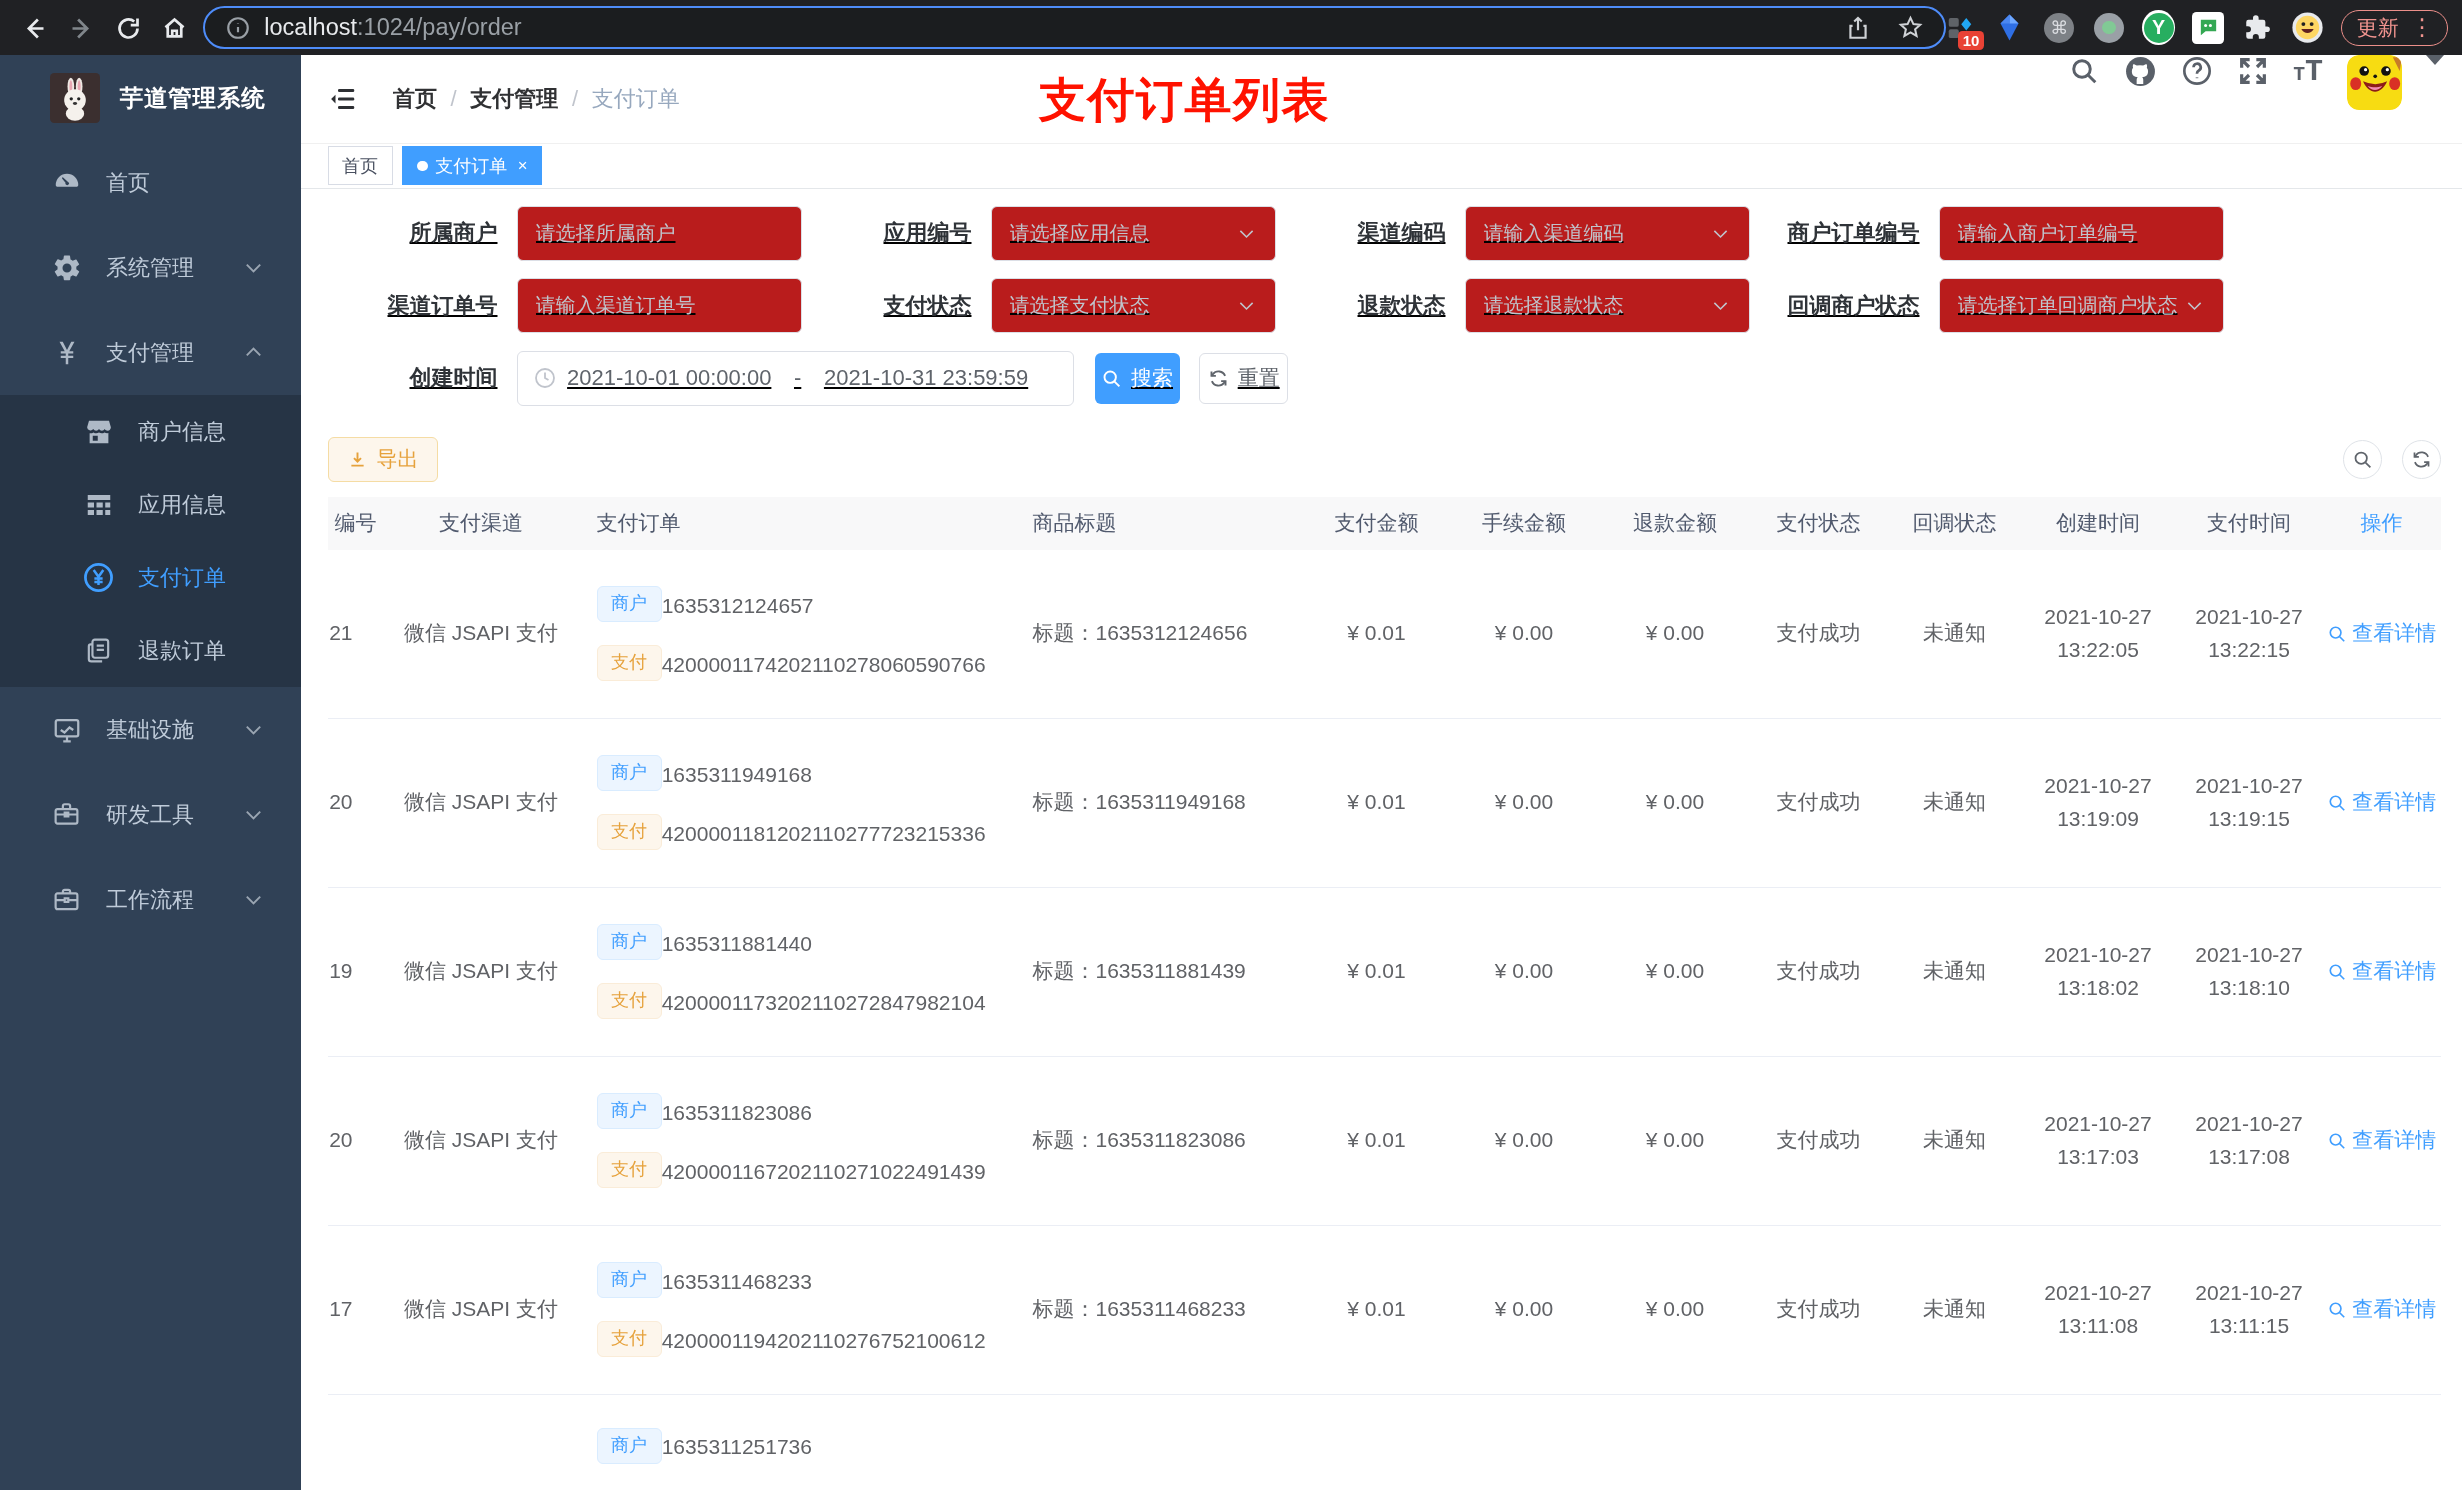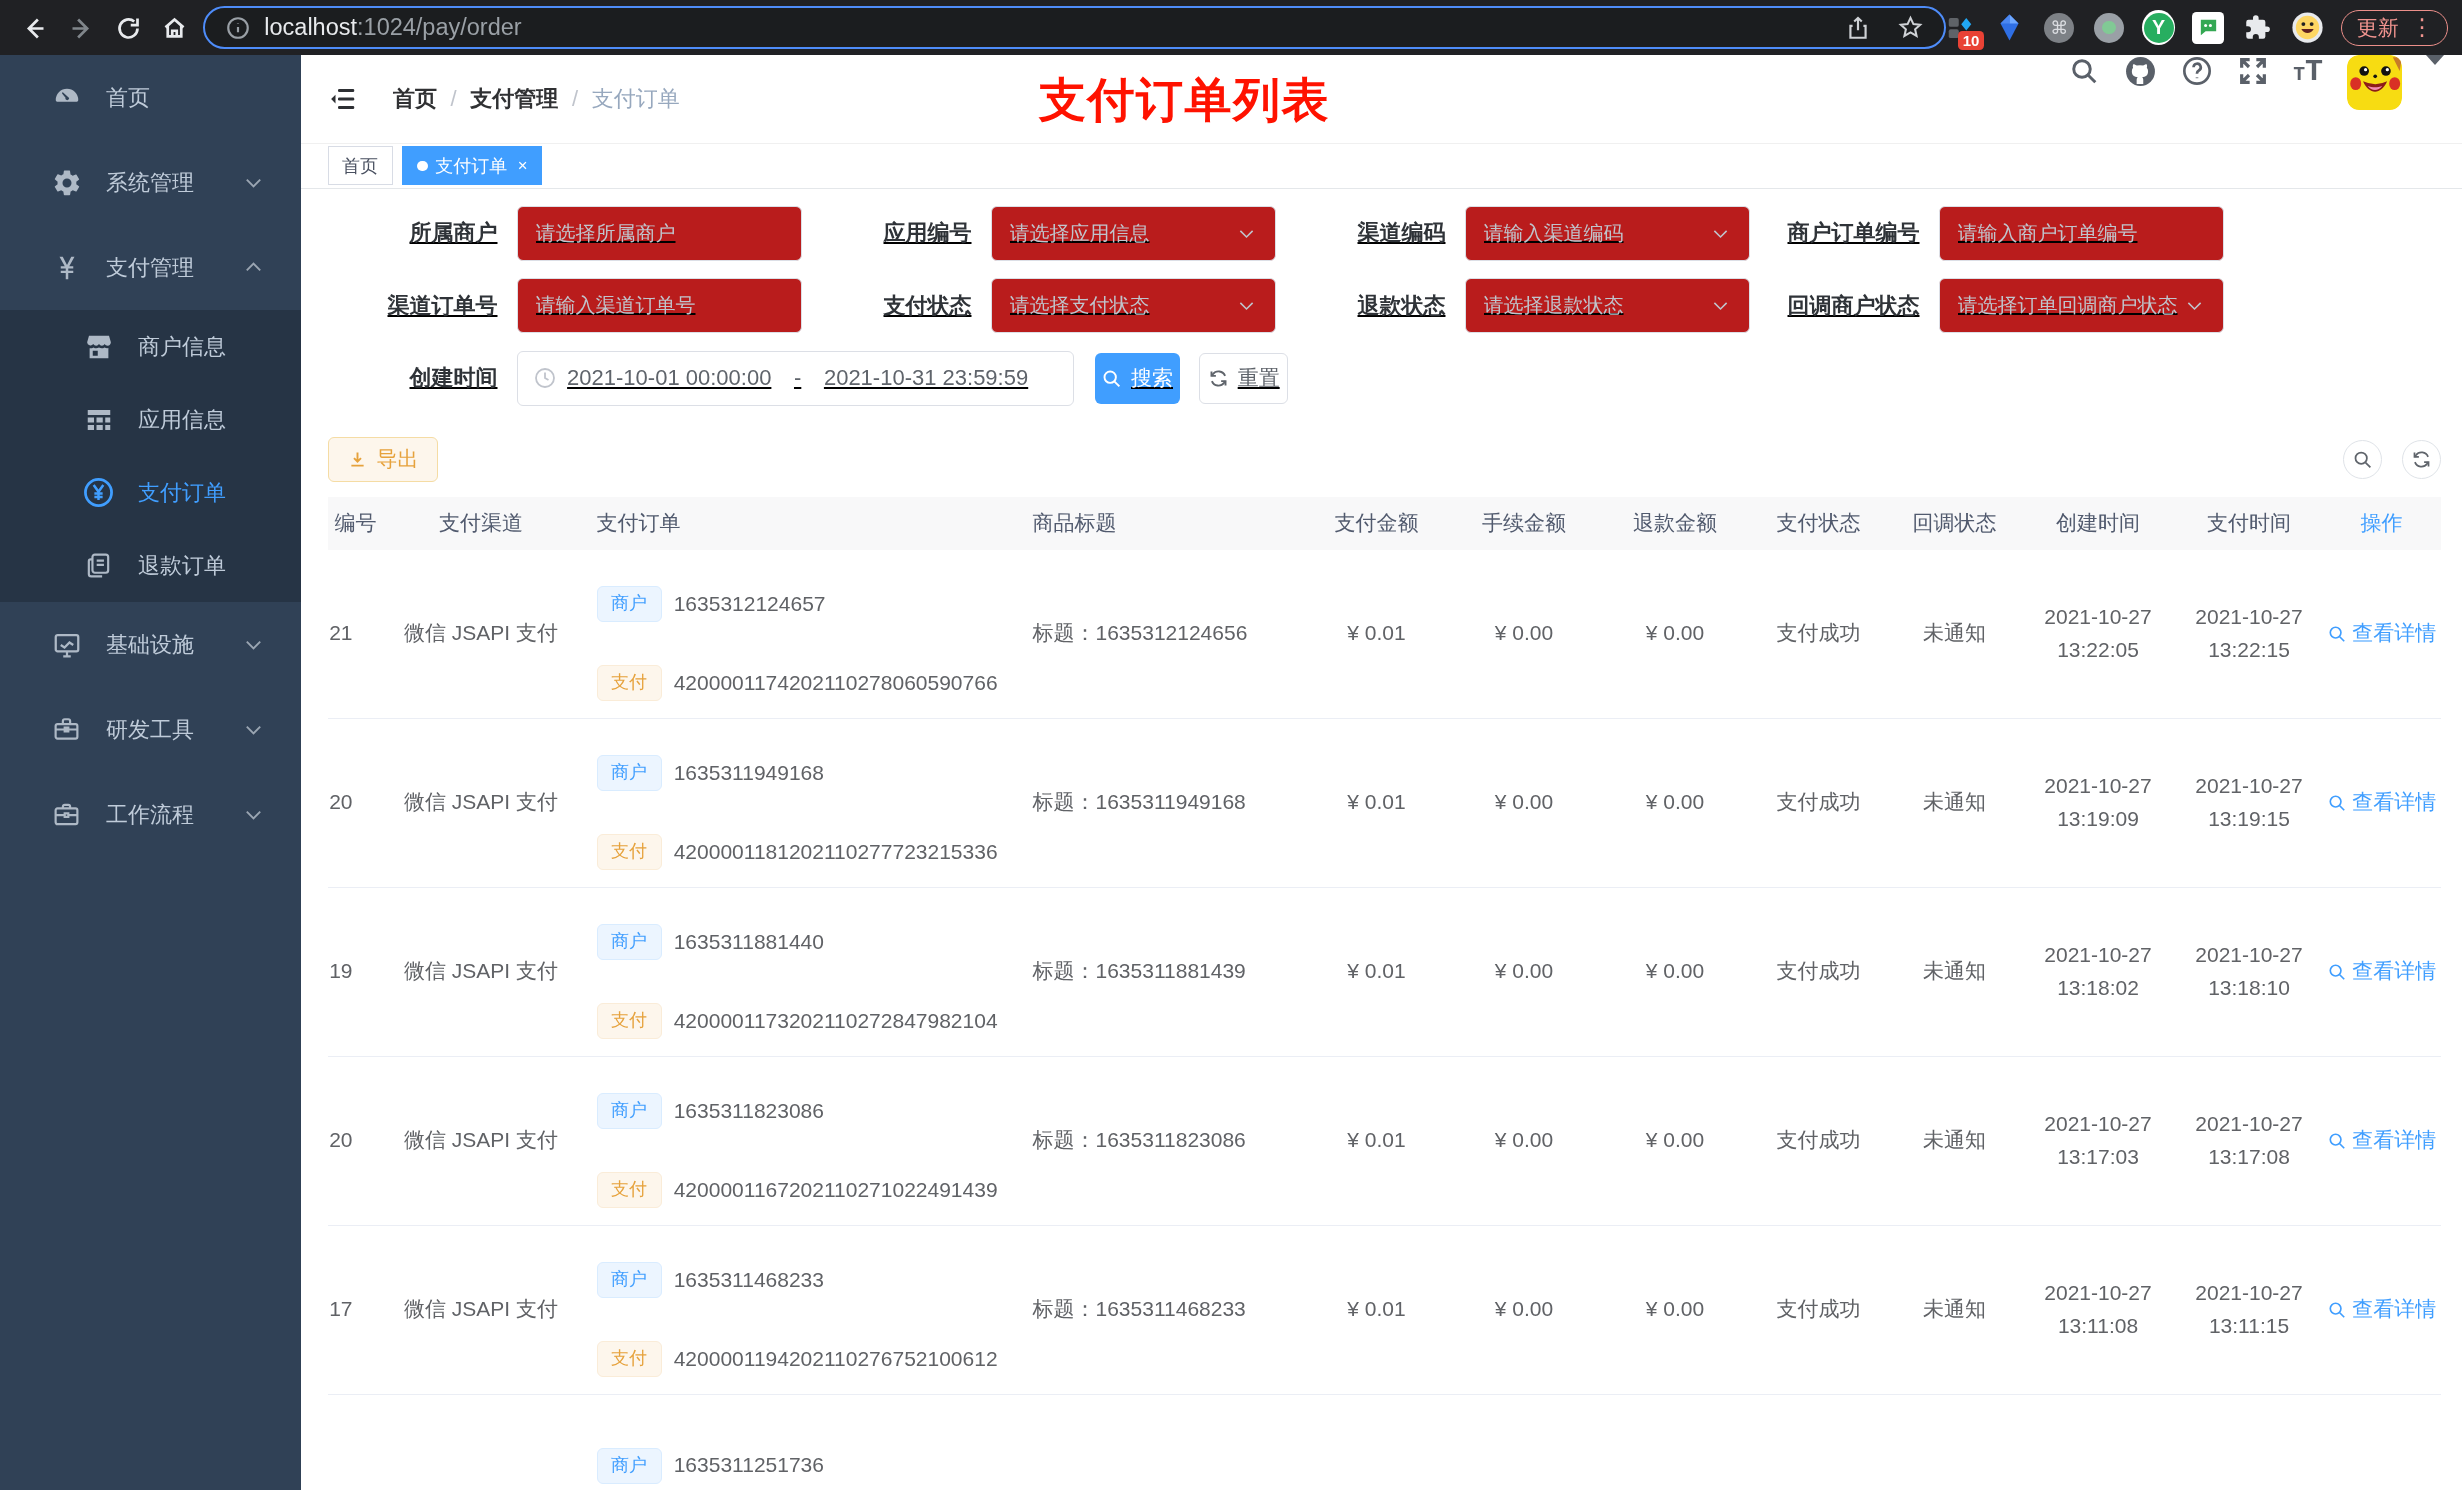--- a/index.html
+++ b/index.html
@@ -102,21 +102,21 @@
   .c-title   { width:295px; justify-content:flex-start; padding-left:23px; text-align:left; }
   .c-amt     { width:144px; }
   .c-fee     { width:151px; }
   .c-refund  { width:151px; }
   .c-status  { width:136px; }
   .c-notify  { width:136px; }
   .c-created { width:151px; flex-direction:column; }
   .c-paid    { width:151px; flex-direction:column; }
   .c-action  { width:114px; color:#409EFF; gap:6px; }
   .order-lines { display:flex; flex-direction:column; gap:23px; }
-  .order-line { display:flex; align-items:center; gap:12px;margin-top:20px; }
+  .order-line { display:flex; align-items:flex-end; gap:0; }
   .eltag { height:36px; display:flex; align-items:center; padding:0 13.6px; border-radius:6px; font-size:18px; }
   .eltag.blue { background:#ecf5ff; border:0.8px solid #d9ecff; color:#409EFF; }
   .eltag.warn { background:#fdf6ec; border:0.8px solid #faecd8; color:#E6A23C; }
 </style>
 </head>
 <body>
 
 <div class="chrome">
   <div class="navbtn" style="left:16.7px">
     <svg width="27" height="27" viewBox="0 0 24 24" fill="none" stroke="currentColor" stroke-width="2.4">
@@ -216,20 +216,35 @@
     <div class="update-chip">
       <span>更新</span>
       <span style="font-size:23px;letter-spacing:0">⋮</span>
     </div>
   </div>
 </div>
 
 <div class="app">
 
   <aside class="sidebar">
+    <div class="logo-row">
+      <svg width="50" height="50" viewBox="0 0 24 24">
+        <rect width="24" height="24" rx="2" fill="#3b2f2f"></rect>
+        <ellipse cx="10" cy="6.5" rx="1.6" ry="4.2" fill="#efe9e4"></ellipse>
+        <ellipse cx="14" cy="6.5" rx="1.6" ry="4.2" fill="#efe9e4"></ellipse>
+        <ellipse cx="10" cy="6.5" rx=".7" ry="3" fill="#e8a7b2"></ellipse>
+        <ellipse cx="14" cy="6.5" rx=".7" ry="3" fill="#e8a7b2"></ellipse>
+        <circle cx="12" cy="13" r="5.2" fill="#f5f1ec"></circle>
+        <ellipse cx="12" cy="19.5" rx="4.4" ry="3.4" fill="#f5f1ec"></ellipse>
+        <circle cx="10.2" cy="12.4" r=".8" fill="#222"></circle>
+        <circle cx="13.8" cy="12.4" r=".8" fill="#222"></circle>
+        <ellipse cx="12" cy="14.6" rx="1" ry=".7" fill="#333"></ellipse>
+      </svg>
+      <span class="logo-title">芋道管理系统</span>
+    </div>
     <nav id="menu">
         <div class="menu-item">
           <span class="mi-ic">
             <svg width="30" height="30" viewBox="0 0 24 24" fill="currentColor">
               <path d="M12 4.5A9 9 0 0 0 3 13.5c0 .8.7 1.5 1.5 1.5h15c.8 0 1.5-.7 1.5-1.5a9 9 0 0 0-9-9zm1.2 8.6a1.4 1.4 0 0 1-2.4-1.4L8.2 8.5a.6.6 0 0 1 .9-.8l4.4 4.1c.3.3.3.9-.3 1.3z"></path>
             </svg>
           </span>
           <span>首页</span>
         </div>
         <div class="menu-item">

